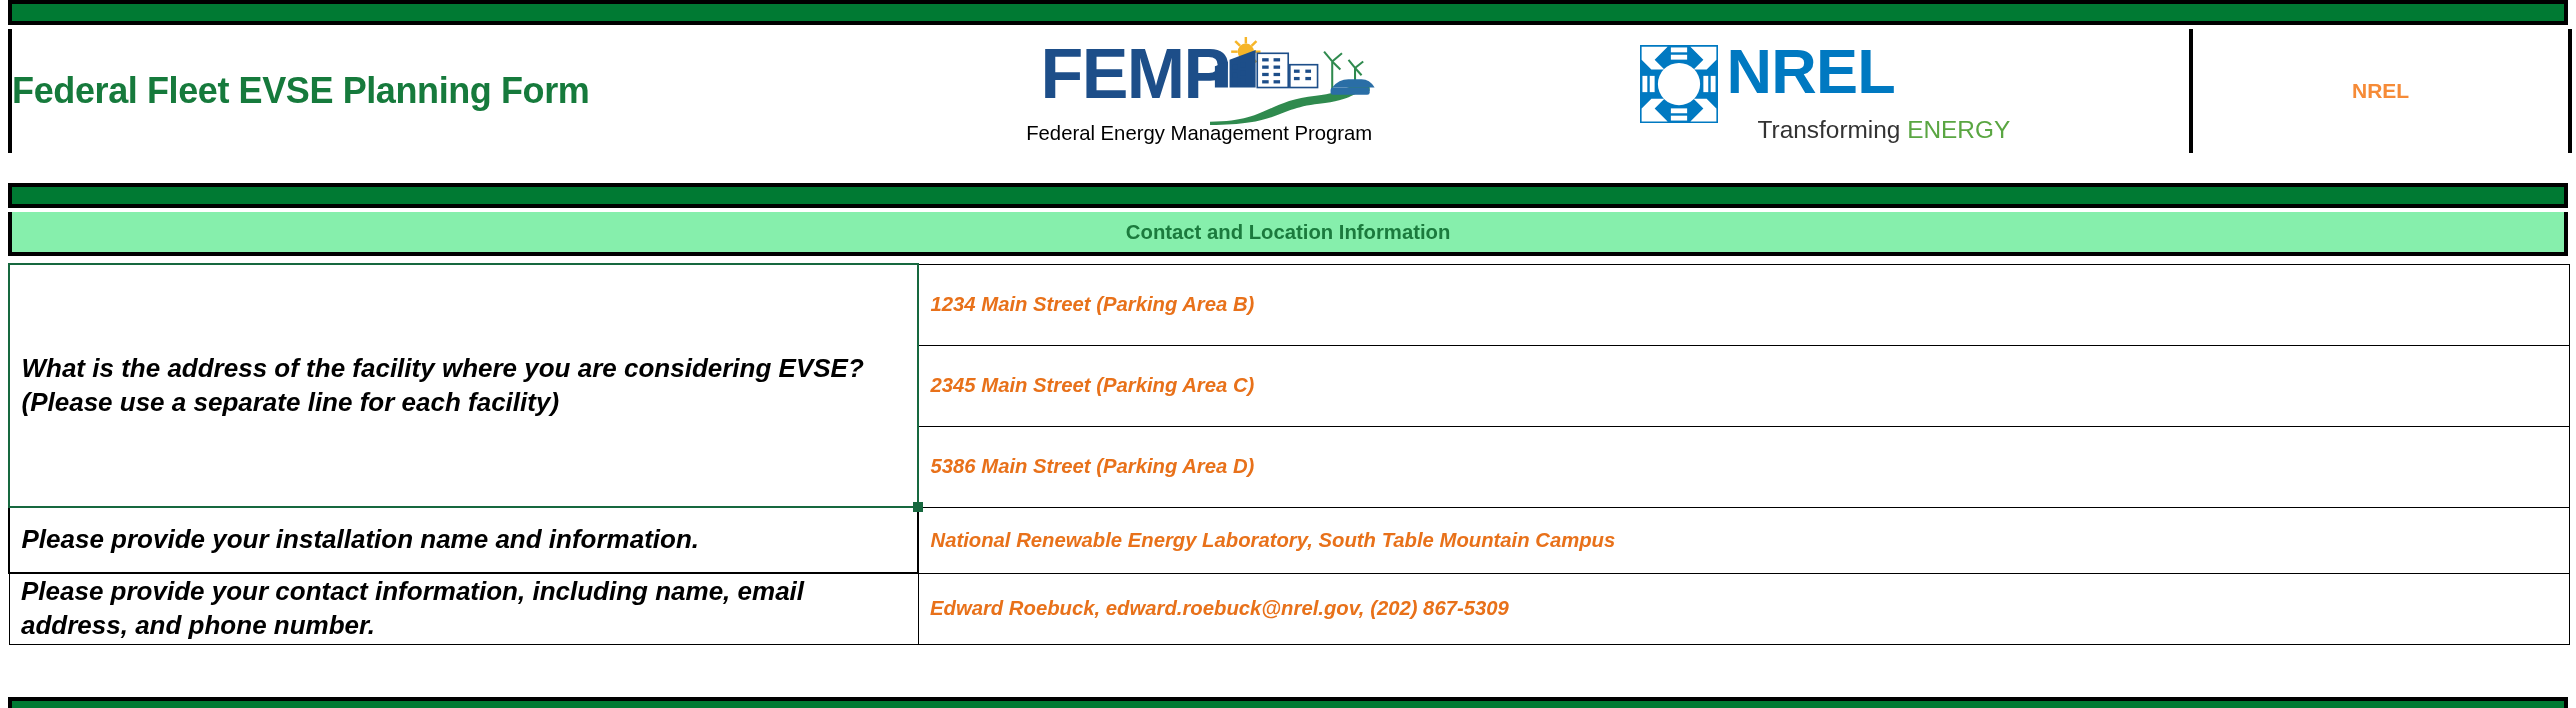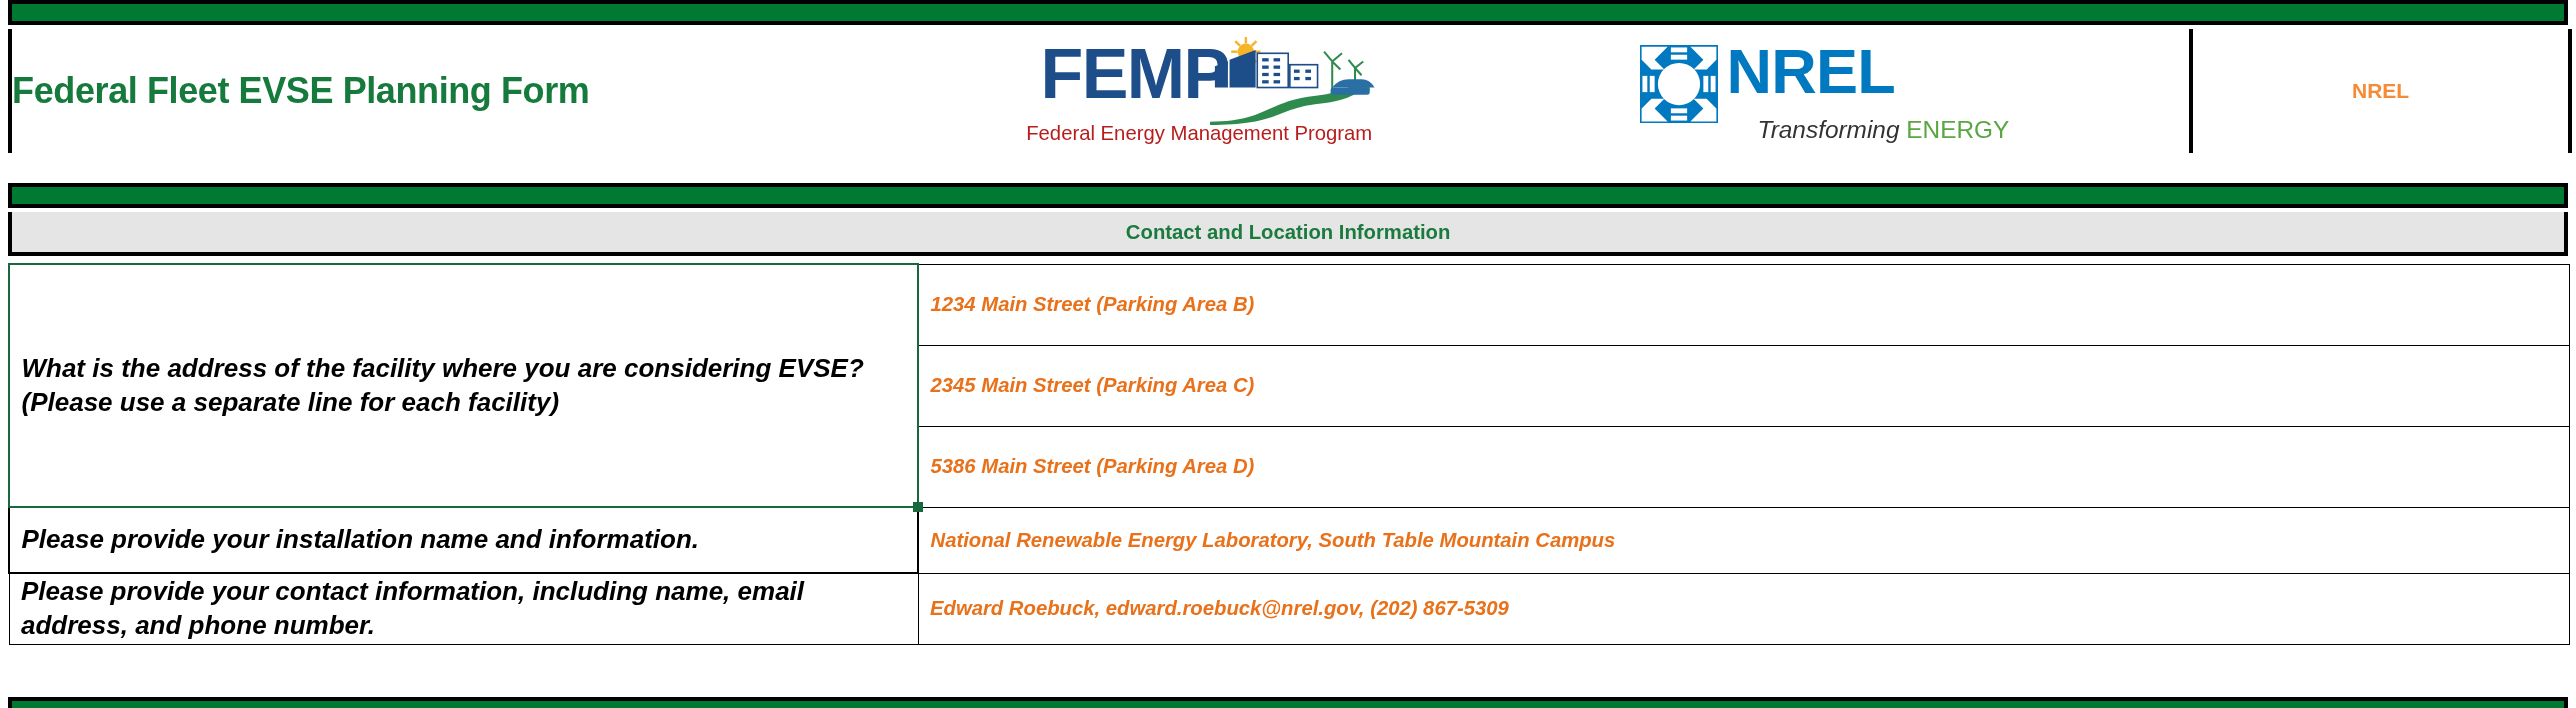--- a/index.html
+++ b/index.html
@@ -91,21 +91,21 @@
     color: #1d4e89;
     letter-spacing: -1.6px;
     line-height: 1;
     font-family: "Liberation Sans", sans-serif;
   }
   .femp-tag {
     position: absolute;
     left: 1.6px;
     bottom: 3.3px;
     font-size: 20.3px;
-    color: #b91c1c;
+    color: #000000;
     font-family: "Liberation Sans", sans-serif;
     white-space: nowrap;
   }
   .femp-art { position: absolute; left: 185px; top: 3.3px; }
 
   
   .nrel-wrap {
     position: relative;
     width: 455px;
     height: 106px;
@@ -125,21 +125,21 @@
   }
   .nrel-tag {
     position: absolute;
     left: 122px;
     bottom: 1.6px;
     font-size: 24.4px;
     line-height: 1;
     white-space: nowrap;
     font-family: "Liberation Sans", sans-serif;
   }
-  .nrel-tag .t1 { color: #333333; font-style: italic; }
+  .nrel-tag .t1 { color: #333333; }
   .nrel-tag .t2 { color: #5aa642; text-align: center; }
 
   .nrel-label-cell {
     border-left: 4.1px solid #000000;
     text-align: center;
   }
   .nrel-label {
     color: #f68b37;
     font-size: 21px;
     font-weight: bold;
@@ -150,21 +150,21 @@
   .sect {
     height: 42px;
     border-left: 4.1px solid #000000;
     border-right: 4.1px solid #000000;
     border-bottom: 4.1px solid #000000;
     background: #ffffff;
   }
   .sect td {
     text-align: center;
     vertical-align: middle;
-    background: #e5e5e5;
+    background: #86efac;
     padding: 0;
   }
   .sect-label {
     color: #1b7a3d;
     font-size: 20.3px;
     font-weight: bold;
     font-family: "Liberation Sans", sans-serif;
   }
 
   

